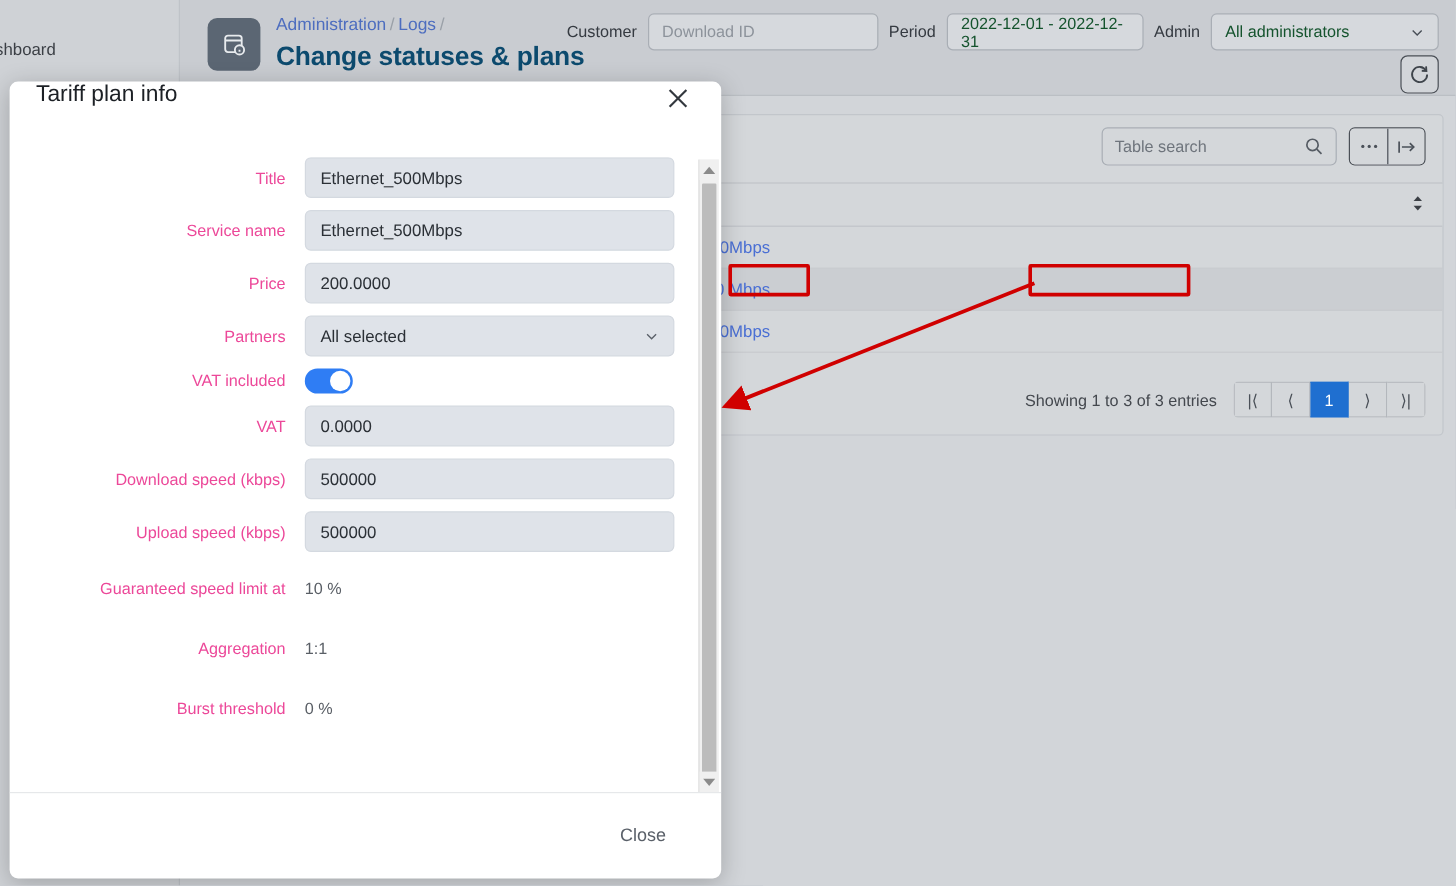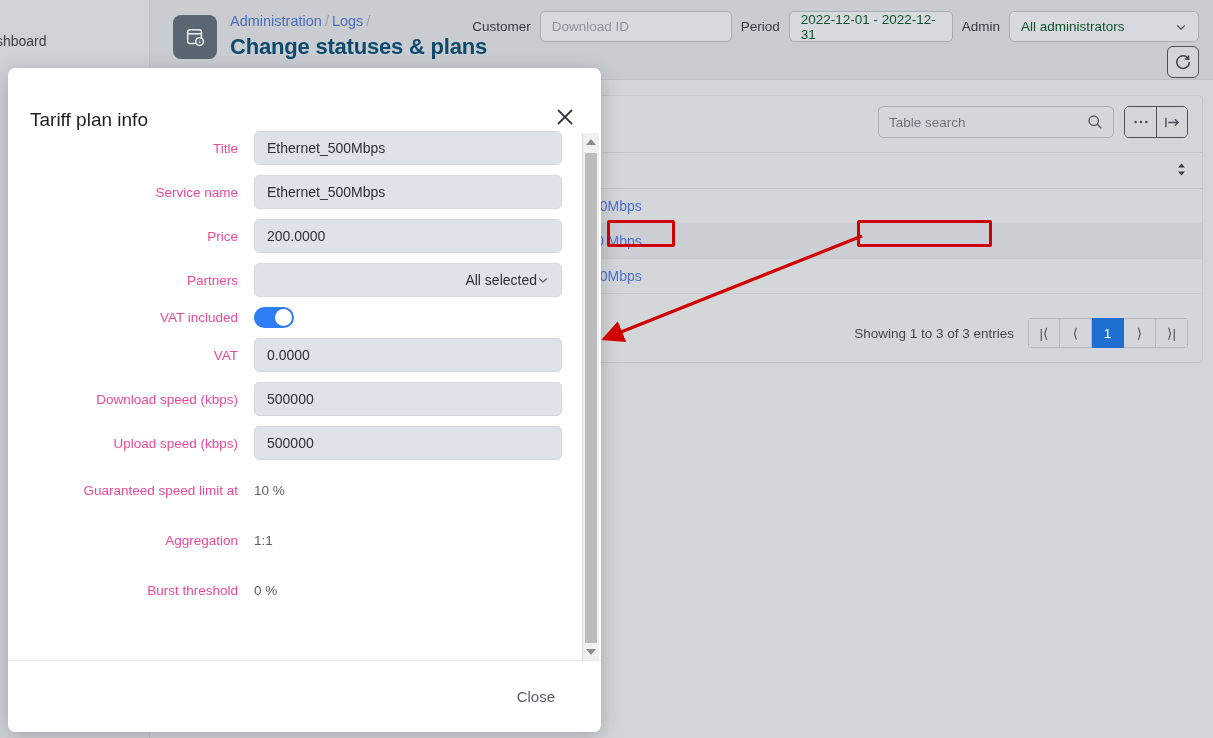--- a/index.html
+++ b/index.html
@@ -58,21 +58,21 @@
     display: flex; align-items: center; justify-content: center;
   }
 
   
   .card {
     position: absolute; left: 168px; top: 95px; right: 10px; height: 268px;
     background: #d4d7da; border: 1px solid #c2c6cb; border-radius: 4px;
   }
   .card-toolbar { position: absolute; right: 14px; top: 10px; display: flex; align-items: center; gap: 10px; }
   .search-box {
-    width: 236px; height: 32px; border: 1px solid #a9aeb5; border-radius: 5px;
+    width: 196px; height: 32px; border: 1px solid #a9aeb5; border-radius: 5px;
     background: #d4d7da; display: flex; align-items: center; padding: 0 10px;
     justify-content: space-between;
   }
   .search-box span { font-size: 13.5px; color: #6e747c; }
   .btn-group { display: flex; height: 32px; border: 1px solid #4a4f56; border-radius: 5px; overflow: hidden; }
   .btn-group > div {
     width: 31px; display: flex; align-items: center; justify-content: center; background: #d4d7da;
   }
   .btn-group > div + div { border-left: 1px solid #4a4f56; }
 
@@ -105,39 +105,39 @@
   .pager div:first-child { border-left: 1px solid #b3b7bc; }
   .pager div.active { background: #1f6fd0; color: #fff; border-color: #1f6fd0; font-weight: normal; }
 
   
   .modal {
     position: absolute; left: 8px; top: 68px; width: 593px; height: 664px;
     background: #fff; border-radius: 7px; box-shadow: 0 4px 20px rgba(0,0,0,.22);
     display: flex; flex-direction: column; overflow: hidden;
   }
   .modal-head {
-    height: 63px; display: flex; align-items: flex-end; justify-content: space-between;
+    height: 63px; display: flex; align-items: flex-start; justify-content: space-between;
     padding: 0 22px 0 22px; flex: none;
   }
   .modal-title { font-size: 19px; color: #1c2025; }
   .modal-close { width: 28px; height: 28px; display: flex; align-items: center; justify-content: center; }
   .modal-body {
     flex: 1; position: relative; overflow: hidden; padding-top: 6px;
   }
   .form-scroll { position: absolute; left: 0; top: 0; right: 22px; bottom: 0; overflow: hidden; }
   .frow { display: flex; align-items: center; margin-bottom: 10px; }
   .flabel {
     width: 246px; text-align: right; padding-right: 16px;
     font-size: 13.5px; color: #ec4899; flex: none;
   }
   .finput {
     width: 308px; height: 34px; background: #dfe3e9; border: 1px solid #d4d9e0; border-radius: 5px;
     display: flex; align-items: center; padding: 0 12px; font-size: 14px; color: #2b3036;
   }
-  .finput.select { justify-content: flex-end; }
+  .finput.select { justify-content: space-between; }
   .fstatic { font-size: 13.5px; color: #5a5f66; }
   .toggle {
     width: 40px; height: 21px; border-radius: 11px; background: #2f7df4; position: relative;
   }
   .toggle i { position: absolute; right: 2px; top: 2px; width: 17px; height: 17px; border-radius: 50%; background: #fff; }
 
   
   .vscroll {
     position: absolute; right: 2px; top: 2px; bottom: 0; width: 17px;
     background: #f0f0f0; border-left: 1px solid #dcdcdc;

